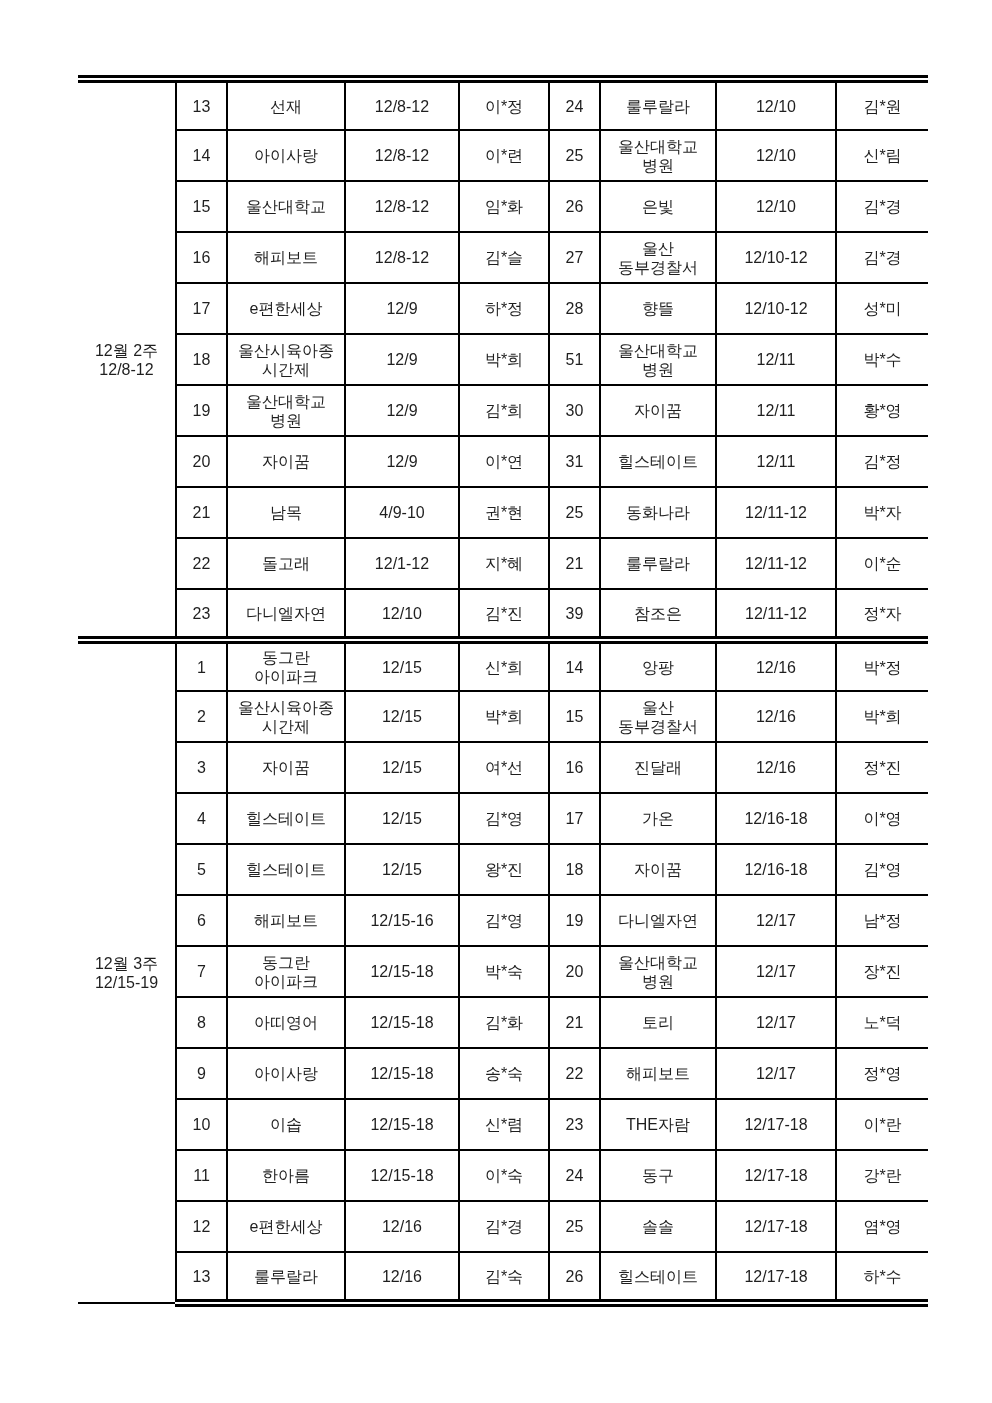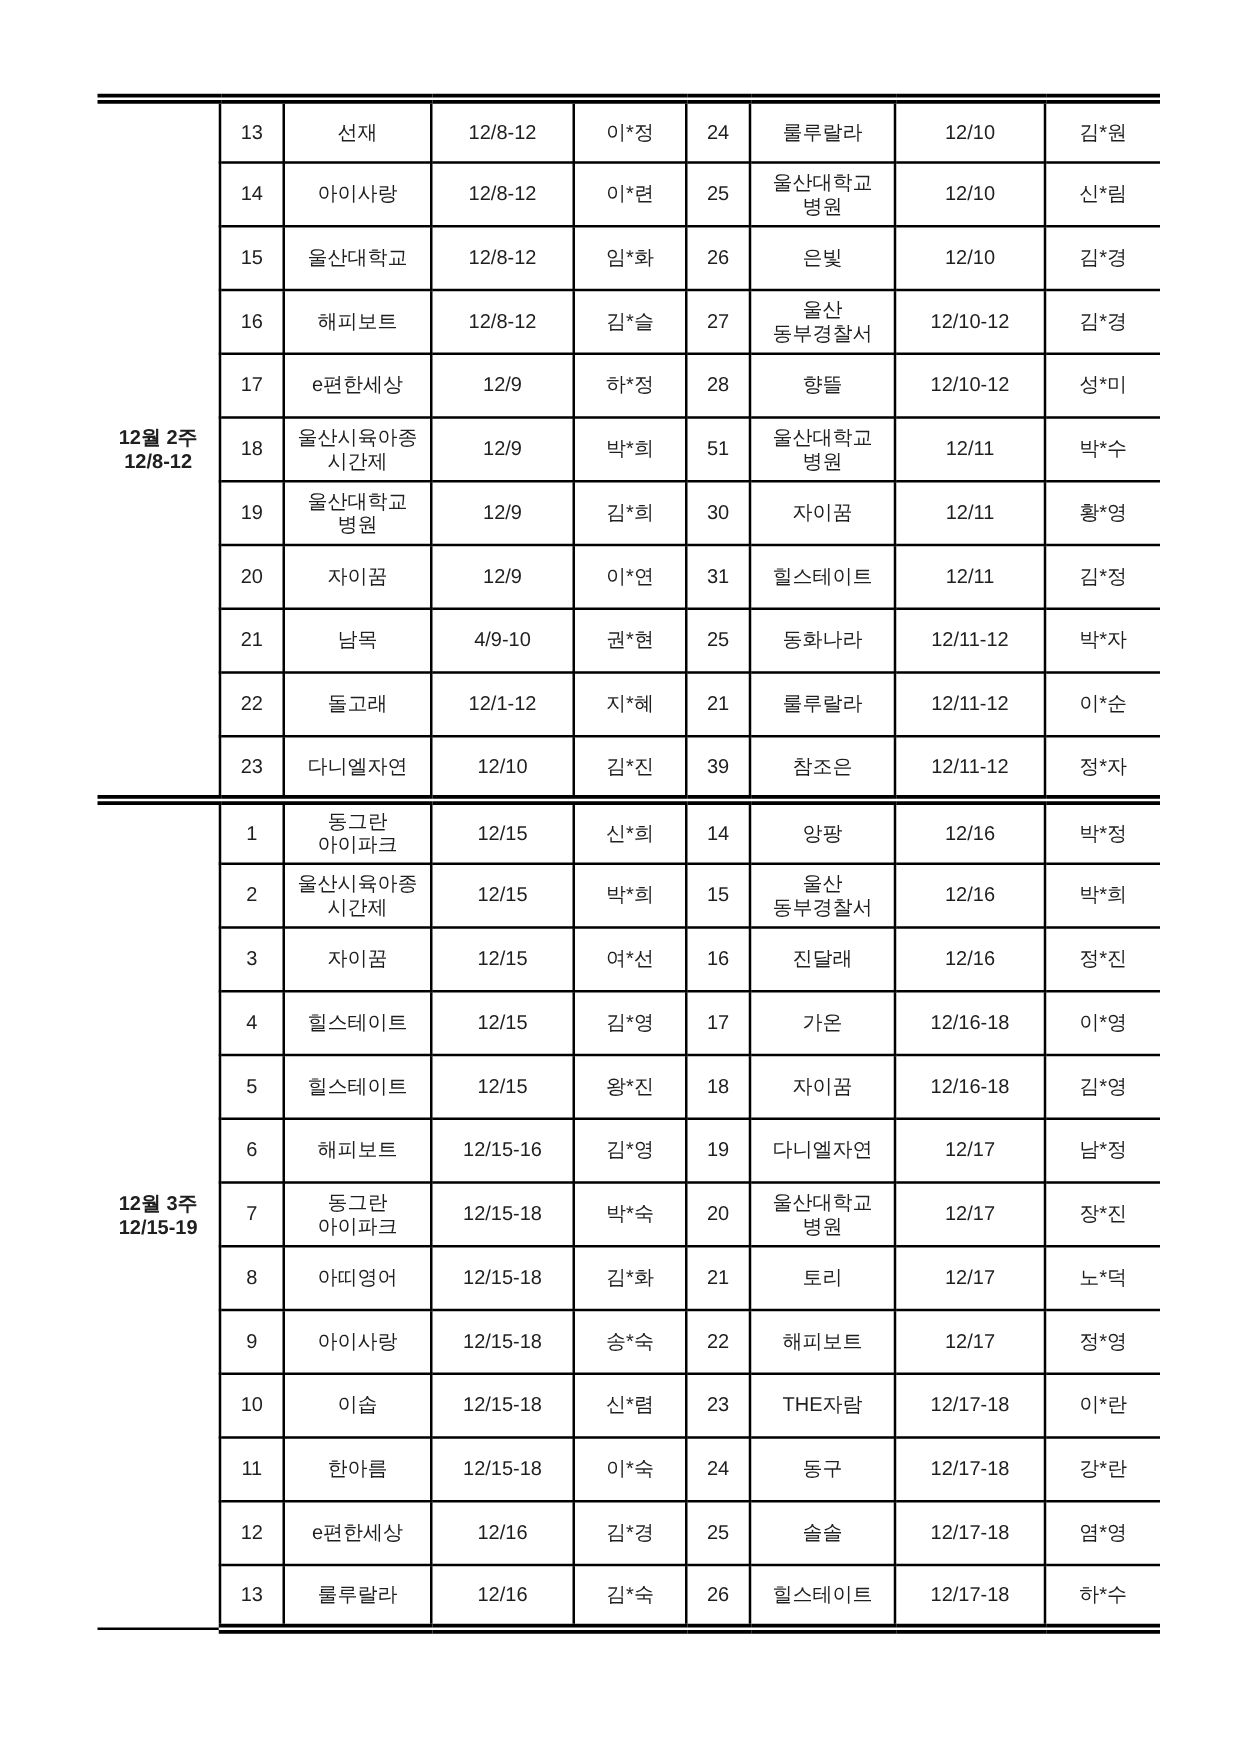--- a/index.html
+++ b/index.html
@@ -36,21 +36,21 @@
   }
   table.sched tr { height: 51px; }
   td.num {
     font-weight: 400;
     color: #111111;
     font-size: 15px;
     letter-spacing: 0;
   }
   td.label-cell {
     border-left: none !important;
-    font-weight: 700;
+    font-weight: 400;
     color: #111111;
     font-size: 15.5px;
     line-height: 22px;
     white-space: pre-line;
   }
   td.edge-r { border-right: none !important; margin-top: 40px; }
   tr.first-row td { border-top: 8px double #000000; }
   tr.section-start td { border-top: 8px double #000000; }
   tr.last-row td { border-bottom: 8px double #000000; }
   td.label-last { border-bottom: 8px double #000000; }

